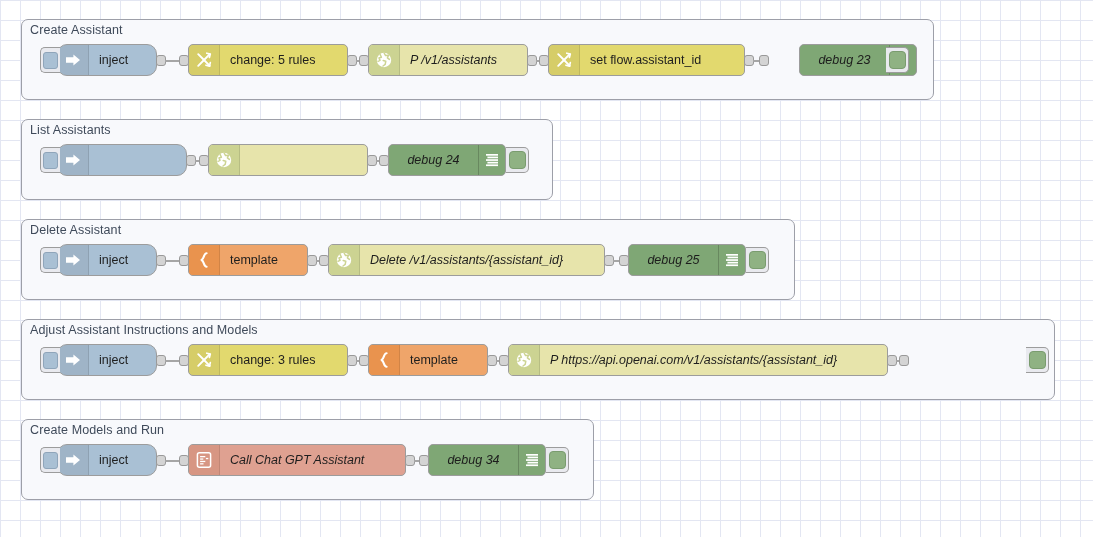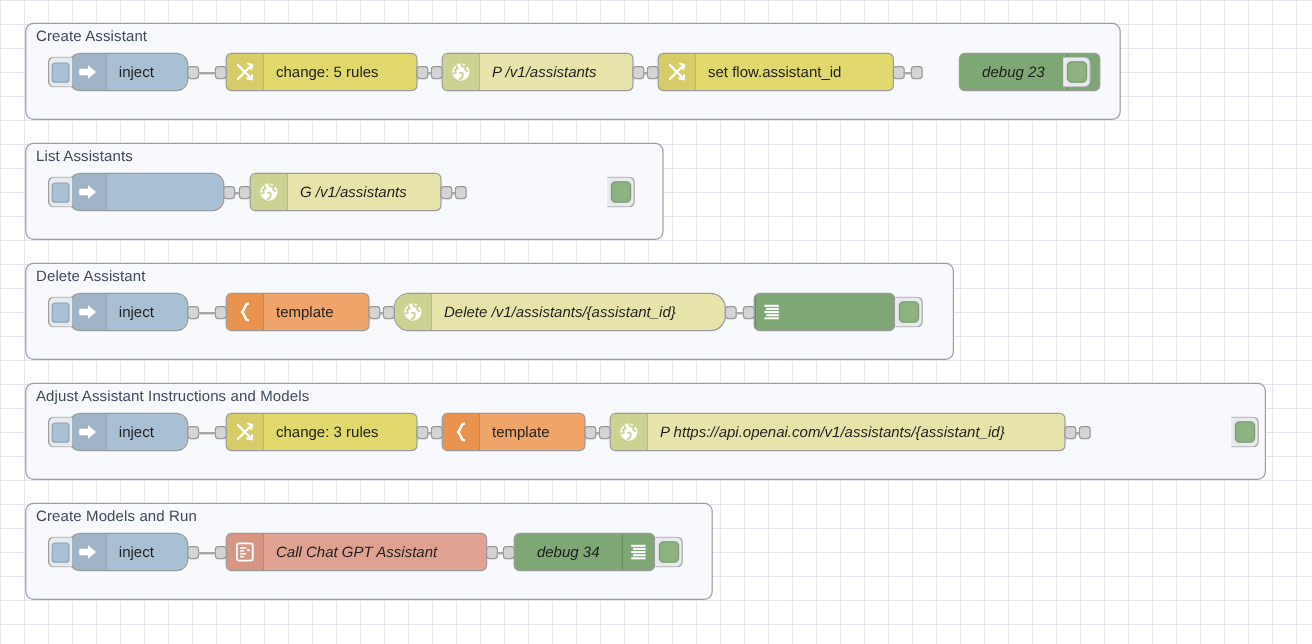--- a/index.html
+++ b/index.html
@@ -235,21 +235,32 @@
     </div>
     <div class="node n-http" style="left: 208px; top: 144px; width: 160px;">
       <div class="icon-box">
         <svg width="18" height="18" viewBox="0 0 18 18">
           <circle cx="9" cy="9" r="7.2" fill="#ffffff"></circle>
           <path d="M5.2 3.6 L6.4 6.2 L4.0 7.0 L5.0 9.4 L3.0 10.2" fill="none" stroke="#ccd392" stroke-width="1.5" stroke-linecap="round" stroke-linejoin="round"></path>
           <path d="M9.2 2.2 L10.6 4.6 L13.6 4.2 L12.4 6.8 L14.4 8.4" fill="none" stroke="#ccd392" stroke-width="1.5" stroke-linecap="round" stroke-linejoin="round"></path>
           <path d="M8.2 9.6 L10.8 10.2 L10.2 13.4 L8.0 15.0" fill="none" stroke="#ccd392" stroke-width="1.5" stroke-linecap="round" stroke-linejoin="round"></path>
         </svg>
       </div>
-      <div class="label italic">G /v1/assistants</div>
+    </div>
+    <div class="node n-debug" style="left: 388px; top: 144px; width: 118px;">
+      <div class="label italic center">debug 24</div>
+      <div class="debug-lines">
+        <svg width="14" height="16" viewBox="0 0 14 16">
+          <rect x="1" y="2" width="12" height="1.7" fill="#ffffff"></rect>
+          <rect x="2.4" y="4.6" width="10.6" height="1.7" fill="#ffffff"></rect>
+          <rect x="1" y="7.2" width="12" height="1.7" fill="#ffffff"></rect>
+          <rect x="2.4" y="9.8" width="10.6" height="1.7" fill="#ffffff"></rect>
+          <rect x="1" y="12.4" width="12" height="1.7" fill="#ffffff"></rect>
+        </svg>
+      </div>
     </div>
     <div class="debug-btn" style="left: 506px; top: 147px; position: absolute; right: auto;">
       <i></i>
     </div>
     <div class="port" style="left: 186px; top: 155px;"></div>
     <div class="port" style="left: 199px; top: 155px;"></div>
     <div class="wire" style="left: 195px; top: 160px; width: 4px;"></div>
     <div class="port" style="left: 367px; top: 155px;"></div>
     <div class="port" style="left: 379px; top: 155px;"></div>
     <div class="wire" style="left: 376px; top: 160px; width: 3px;"></div>
@@ -268,32 +279,33 @@
       <i></i>
     </div>
     <div class="node n-template" style="left: 188px; top: 244px; width: 120px;">
       <div class="icon-box">
         <svg width="18" height="18" viewBox="0 0 18 18">
           <path d="M11.6 2.2 C8.6 2.2 9.4 7.4 6.6 9 C9.4 10.6 8.6 15.8 11.6 15.8" fill="none" stroke="#ffffff" stroke-width="2.1" stroke-linecap="round" stroke-linejoin="round"></path>
         </svg>
       </div>
       <div class="label">template</div>
     </div>
-    <div class="node n-http" style="left: 328px; top: 244px; width: 277px; border-radius: 13px;">
+    <div class="node n-http" style="left: 328px; top: 244px; width: 277px;">
       <div class="icon-box">
         <svg width="18" height="18" viewBox="0 0 18 18">
           <circle cx="9" cy="9" r="7.2" fill="#ffffff"></circle>
           <path d="M5.2 3.6 L6.4 6.2 L4.0 7.0 L5.0 9.4 L3.0 10.2" fill="none" stroke="#ccd392" stroke-width="1.5" stroke-linecap="round" stroke-linejoin="round"></path>
           <path d="M9.2 2.2 L10.6 4.6 L13.6 4.2 L12.4 6.8 L14.4 8.4" fill="none" stroke="#ccd392" stroke-width="1.5" stroke-linecap="round" stroke-linejoin="round"></path>
           <path d="M8.2 9.6 L10.8 10.2 L10.2 13.4 L8.0 15.0" fill="none" stroke="#ccd392" stroke-width="1.5" stroke-linecap="round" stroke-linejoin="round"></path>
         </svg>
       </div>
       <div class="label italic">Delete /v1/assistants/{assistant_id}</div>
     </div>
     <div class="node n-debug" style="left: 628px; top: 244px; width: 118px;">
+      <div class="label italic center">debug 25</div>
       <div class="debug-lines">
         <svg width="14" height="16" viewBox="0 0 14 16">
           <rect x="1" y="2" width="12" height="1.7" fill="#ffffff"></rect>
           <rect x="2.4" y="4.6" width="10.6" height="1.7" fill="#ffffff"></rect>
           <rect x="1" y="7.2" width="12" height="1.7" fill="#ffffff"></rect>
           <rect x="2.4" y="9.8" width="10.6" height="1.7" fill="#ffffff"></rect>
           <rect x="1" y="12.4" width="12" height="1.7" fill="#ffffff"></rect>
         </svg>
       </div>
     </div>

